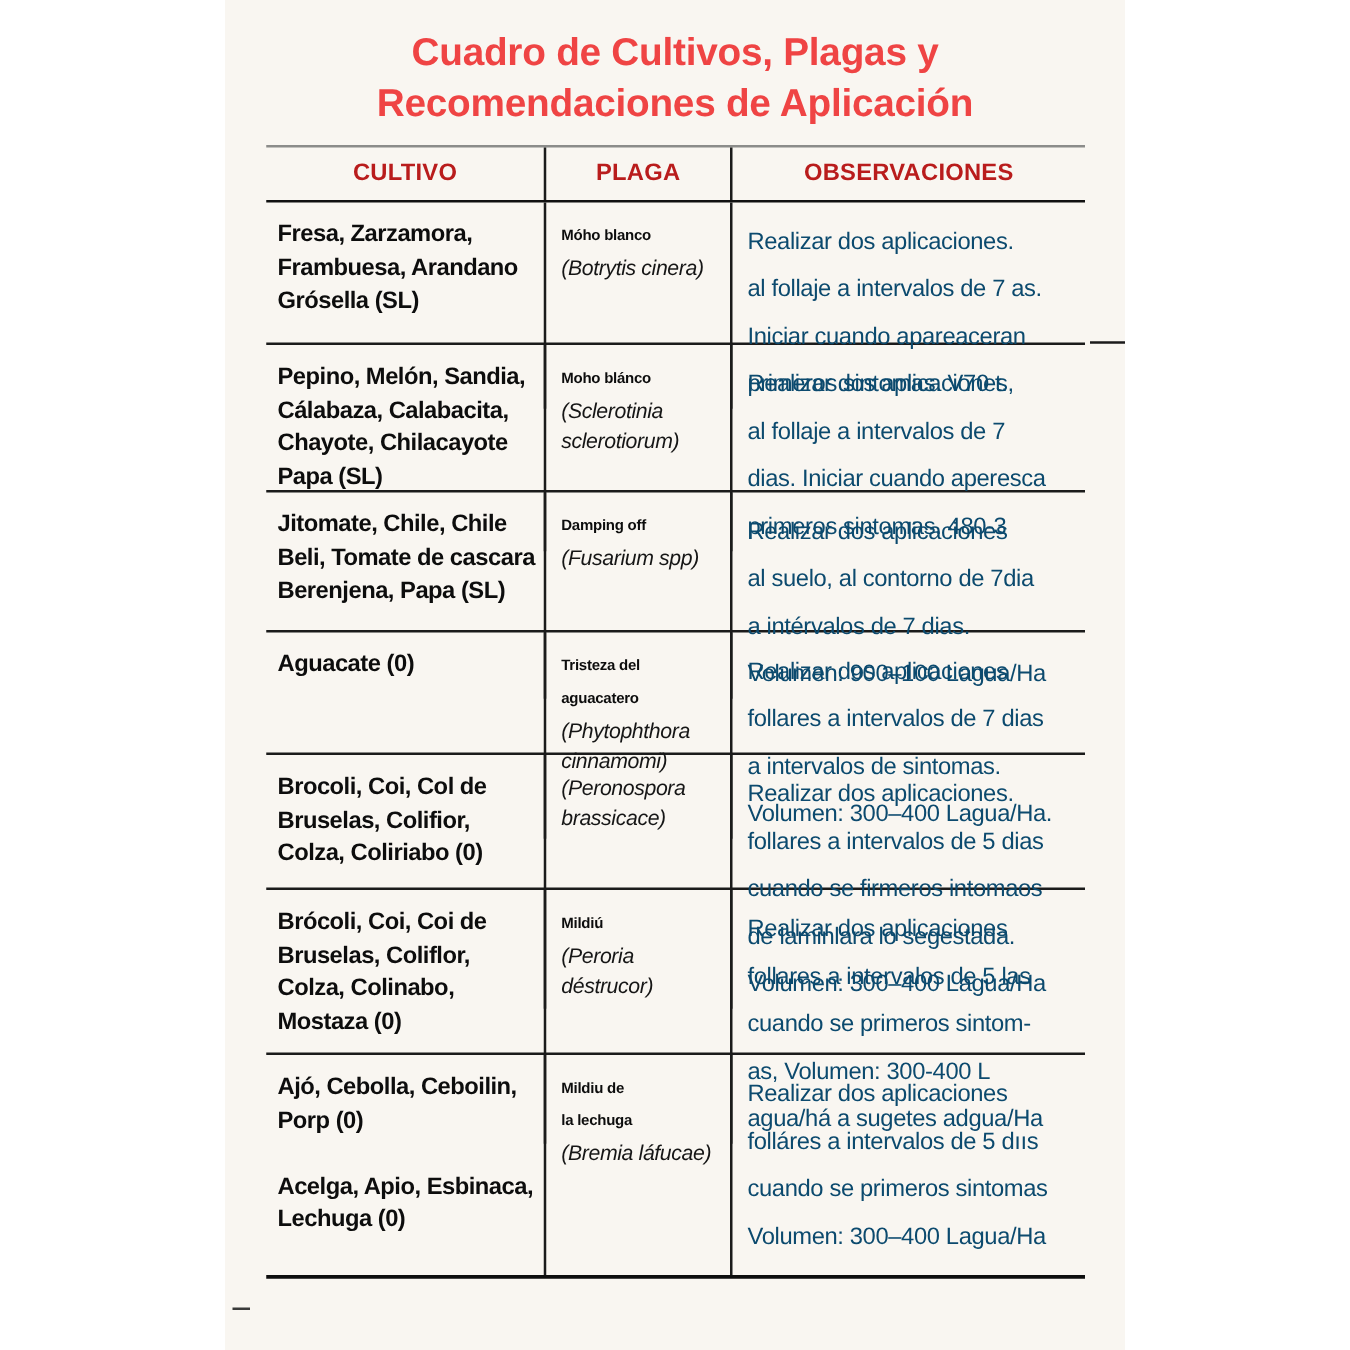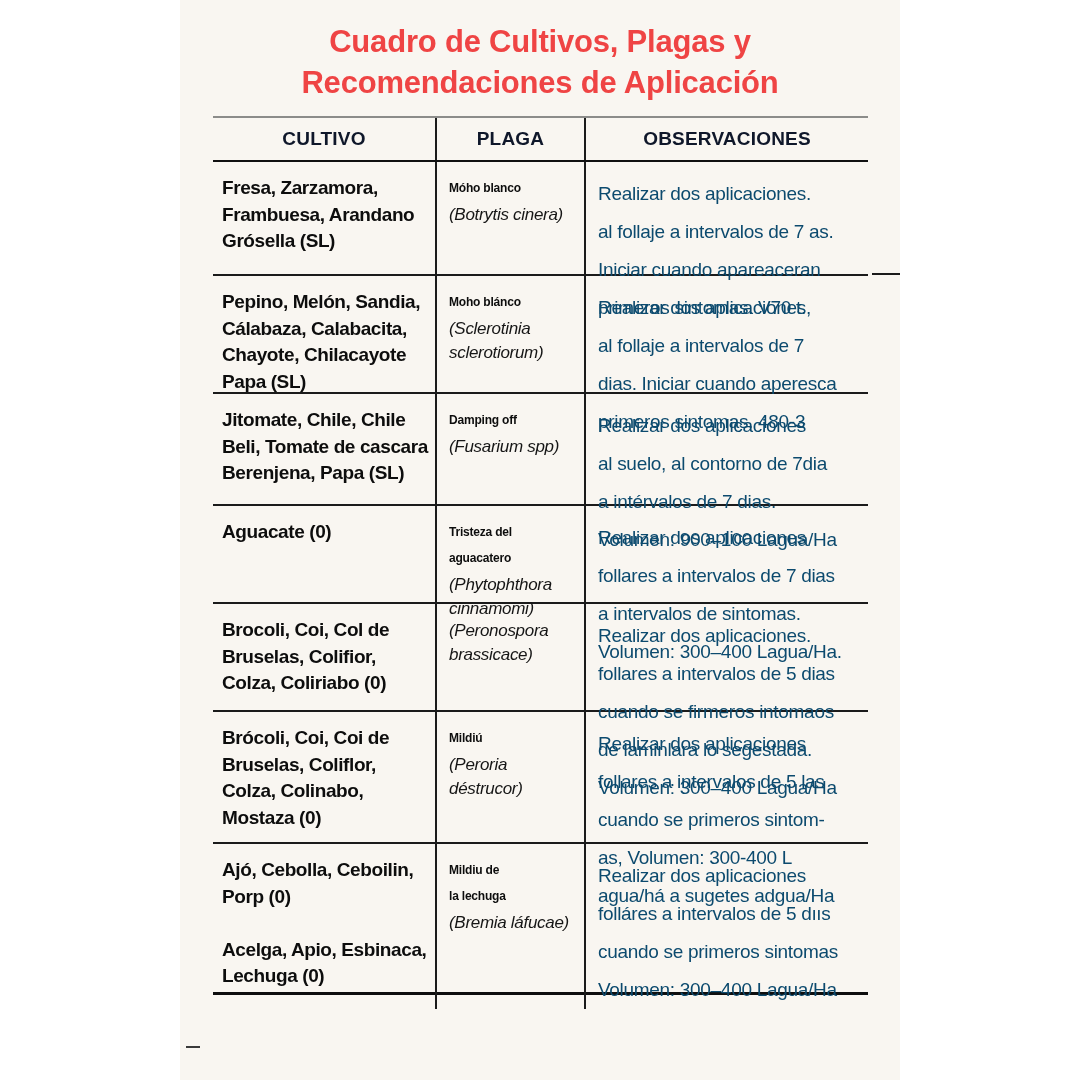--- a/index.html
+++ b/index.html
@@ -25,28 +25,28 @@
     background:transparent;
   }
   .row {
     display:grid; grid-template-columns:224px 149px 282px;
     border-bottom:2px solid #1b1b1b;
   }
   .row:last-child { border-bottom:none; }
   .row.header { height:44px; border-bottom:2px solid #111111; }
   .r1 { height:114px; } .r2 { height:118px; } .r3 { height:112px; }
   .r4 { height:98px; } .r5 { height:108px; } .r6 { height:132px; }
-  .r7 { height:148px; }
+  .r7 { height:176px; }
 
   .cell { overflow:visible; }
   .c1, .c2 { border-right:2px solid #1b1b1b; }
 
   .header .cell {
     display:flex; align-items:center; justify-content:center;
-    font-weight:bold; font-size:19px; letter-spacing:0.2px; color:#0f172a;
+    font-weight:bold; font-size:19px; letter-spacing:0.2px; color:#b91c1c;
     border-right-color:#1b1b1b;
   }
 
   .cultivo {
     padding:13px 2px 0 9px;
     font-weight:bold; font-size:19px; line-height:26.5px;
     letter-spacing:-0.4px; white-space:pre-line; color:#0d0d0d;
   }
   .plaga { padding:13px 2px 0 12px; }
   .plaga .name {

